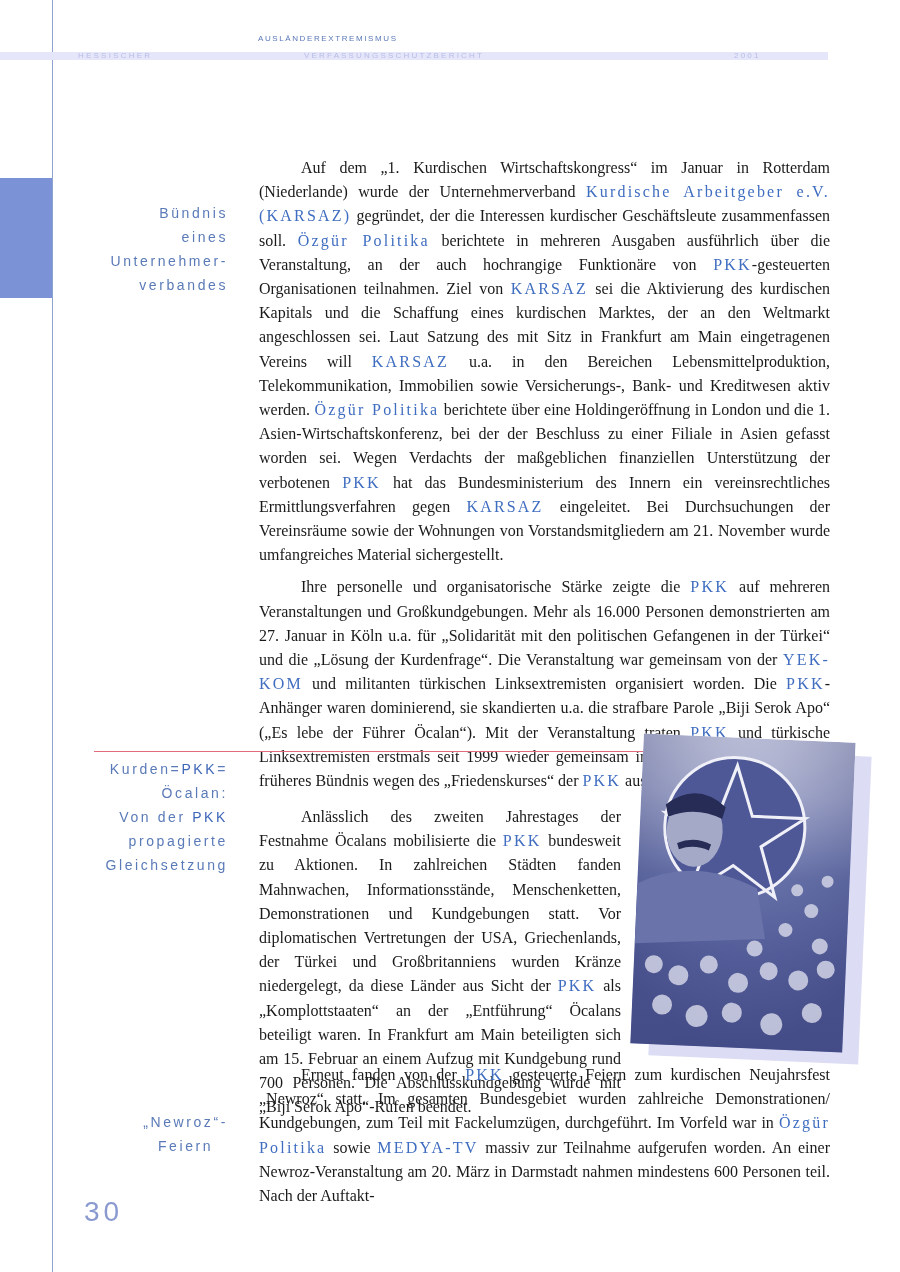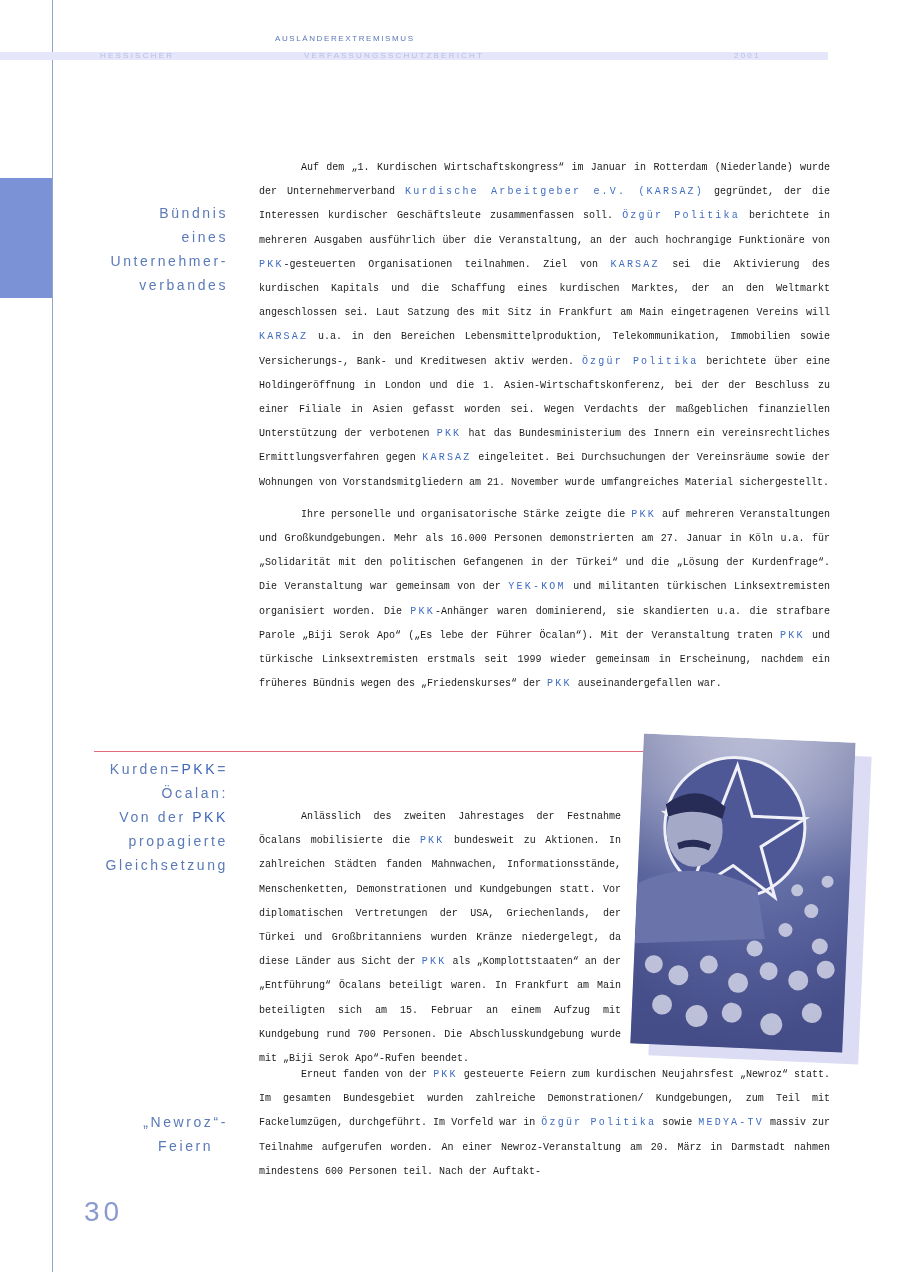--- a/index.html
+++ b/index.html
@@ -6,39 +6,39 @@
   body {
     width:900px; height:1272px; position:relative; overflow:hidden;
     background:#ffffff;
     font-family:"Liberation Sans", sans-serif;
     color:#1a1a1a;
   }
   .vline { position:absolute; left:52px; top:0; width:1px; height:1272px; background:#8fa3cf; }
   .side-block { position:absolute; left:0; top:178px; width:52px; height:120px; background:#7b93d6; }
   .section-title {
     position:absolute; left:258px; top:34px;
-    font-size:8px; letter-spacing:1.6px; color:#5a78b8;margin-left:17px;
+    font-size:8px; letter-spacing:1.6px; color:#5a78b8;
   }
   .band {
     position:absolute; left:0; top:52px; width:828px; height:8px;
     background:#e6e6fa;
   }
   .band-text {
     position:absolute; top:51px; font-size:8px; color:#b7bde6; letter-spacing:0;
     white-space:nowrap;
   }
   .margin-note {
     position:absolute; right:672px; text-align:right;
     font-size:14px; line-height:24px; letter-spacing:2.6px; color:#5a7ab8;
   }
   .margin-note .strong { color:#3e66b8; }
   .body-col {
     position:absolute; left:259px; width:571px;
-    font-family:Liberation Mono, monospace;
-    font-size:10px; line-height:24.2px; text-align:justify; color:#1a1a1a;
+    font-family:Liberation Serif, serif;
+    font-size:16px; line-height:24.2px; text-align:justify; color:#1a1a1a;
   }
   .body-col p { margin:0; text-indent:42px; }
   .hl { color:#3f6dc0; letter-spacing:2.2px; }
   .red-rule { position:absolute; left:94px; top:751px; width:575px; height:1px; background:#e26a7a; }
   .photo-shadow {
     position:absolute; left:655px; top:752px; width:210px; height:308px;
     background:#dcdcf4; transform:rotate(2.5deg);
   }
   .photo {
     position:absolute; left:637px; top:738px; width:212px; height:310px;
@@ -50,21 +50,21 @@
   }
 </style>
 </head>
 <body>
 
 <div class="vline"></div>
 <div class="side-block"></div>
 
 <div class="section-title">AUSLÄNDEREXTREMISMUS</div>
 <div class="band"></div>
-<div class="band-text" style="left:100px; letter-spacing:0;">H E S S I S C H E R</div>
+<div class="band-text" style="left:78px; letter-spacing:0;">H E S S I S C H E R</div>
 <div class="band-text" style="left:304px;">V E R F A S S U N G S S C H U T Z B E R I C H T</div>
 <div class="band-text" style="left:734px;">2 0 0 1</div>
 
 <div class="margin-note" style="top:201px;">
   <div>Bündnis</div>
   <div>eines</div>
   <div>Unternehmer-</div>
   <div>verbandes</div>
 </div>
 

